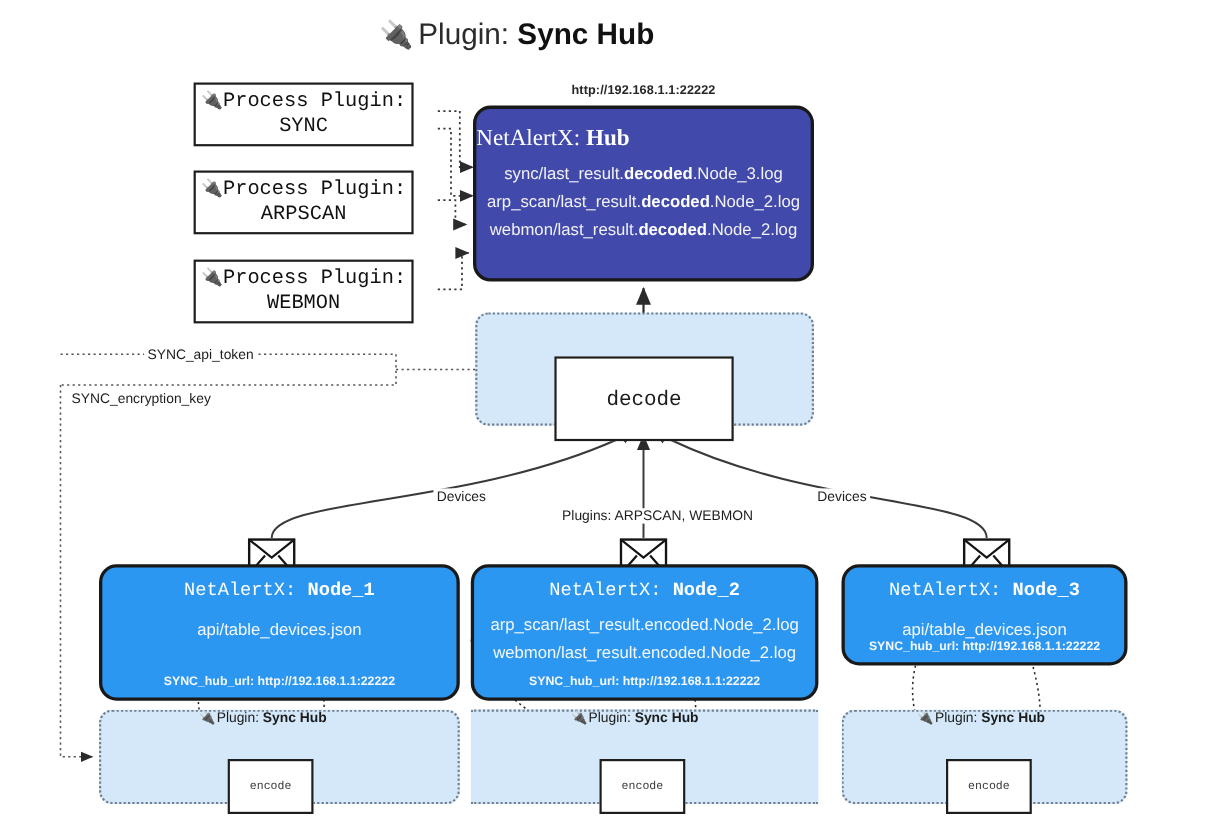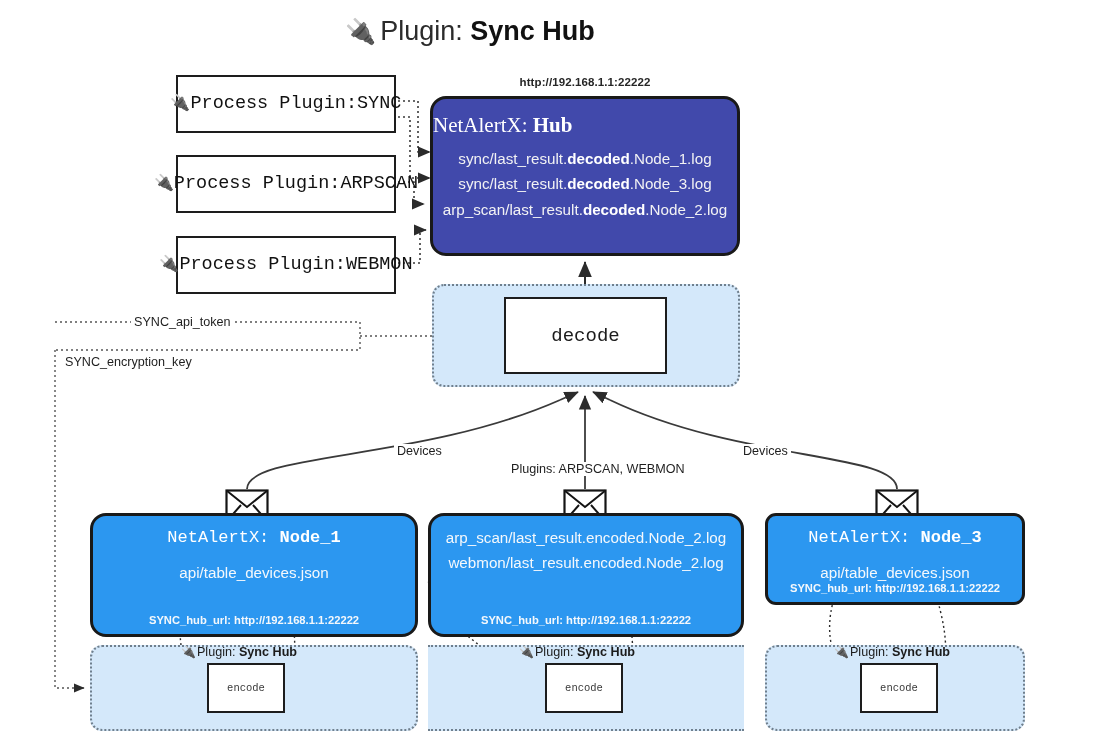--- a/index.html
+++ b/index.html
@@ -39,29 +39,30 @@
     text-align: center;
     font-size: 27px;
     color: #2b2b2b;
     white-space: nowrap;
   }
   #title .plug { font-size: 25px; margin-right: 4px; }
   #title .strong { font-weight: bold; color: #111; }
 
   
   .proc-box {
-    width: 220px;
+    width: 200px;
     height: 58px;
     border: 2px solid #1d1d1d;
     background: #ffffff;
     font-family: "Liberation Mono", monospace;
     font-size: 18.5px;
     line-height: 1.22;
     color: #111;
     display: flex;
+    flex-direction: column;
     align-items: center;
     justify-content: center;
     text-align: center;
   }
   .proc-box .r1 { display: block; white-space: nowrap; }
   .proc-box .r1 .plug { font-family: "Liberation Sans", sans-serif; font-size: 16px; }
   .proc-box .r2 { display: block; }
 
   
   #hub-url {
@@ -112,20 +113,21 @@
   #bot-group-3 { left: 765px; top: 645px; width: 260px; height: 86px; border-radius: 12px; }
 
   
   .white-box {
     background: #ffffff;
     border: 2px solid #1d1d1d;
     display: flex;
     align-items: center;
     justify-content: center;
     text-align: center;
+    margin-top: 27px;
   }
   #decode {
     left: 504px; top: 297px;
     width: 163px; height: 77px;
     font-family: "Liberation Mono", monospace;
     font-size: 19px;
     color: #1c1c1c;
   }
   .encode-box {
     width: 78px; height: 50px;
@@ -175,21 +177,21 @@
     position: absolute;
     left: 0; bottom: 8px;
     width: 100%;
     font-size: 11.2px;
     font-weight: bold;
     color: #f4f8fc;
     white-space: nowrap;
   }
   #node1 { left: 90px; top: 513px; width: 328px; height: 124px; }
   #node2 { left: 428px; top: 513px; width: 316px; height: 124px; }
-  #node3 { left: 765px; top: 513px; width: 260px; height: 92px; border-radius: 11px; }
+  #node3 { left: 765px; top: 513px; width: 260px; height: 92px; }
   #node1 .node-lines { margin-top: 14px; }
   #node3 .node-lines { margin-top: 14px; }
 
   .envelope { position: absolute; width: 44px; height: 34px; }
   #env1 { left: 225px; top: 489px; }
   #env2 { left: 563px; top: 489px; }
   #env3 { left: 875px; top: 489px; }
 
   .edge-label {
     position: absolute;
@@ -275,23 +277,23 @@
 
   <div class="node proc-box" style="left:176px; top:236px;">
     <span class="r1"><span class="plug">🔌</span><span>Process Plugin:</span></span>
     <span class="r2">WEBMON</span>
   </div>
 
   <div id="hub-url">http://192.168.1.1:22222</div>
 
   <div class="node" id="hub">
     <div class="hub-title"><span>NetAlertX: </span><b>Hub</b></div>
-    <div class="logline"><span>sync/last_result.</span><b>decoded</b><span>.Node_1.log</span></div>
     <div class="logline"><span>sync/last_result.</span><b>decoded</b><span>.Node_3.log</span></div>
     <div class="logline"><span>arp_scan/last_result.</span><b>decoded</b><span>.Node_2.log</span></div>
+    <div class="logline"><span>webmon/last_result.</span><b>decoded</b><span>.Node_2.log</span></div>
   </div>
 
   <div class="node group-box" id="decode-group"></div>
   <div class="node white-box" id="decode">decode</div>
 
   <div class="edge-label" id="lbl-api-token">SYNC_api_token</div>
   <div class="edge-label" id="lbl-enc-key">SYNC_encryption_key</div>
 
   <div class="edge-label" id="lbl-devices-left">Devices</div>
   <div class="edge-label" id="lbl-devices-right">Devices</div>
@@ -315,20 +317,21 @@
 
   <div class="node node-box" id="node1">
     <div class="node-title"><span>NetAlertX: </span><b>Node_1</b></div>
     <div class="node-lines">
       <div>api/table_devices.json</div>
     </div>
     <div class="hub-url-line">SYNC_hub_url: http://192.168.1.1:22222</div>
   </div>
 
   <div class="node node-box" id="node2">
+    <div class="node-title"><span>NetAlertX: </span><b>Node_2</b></div>
     <div class="node-lines">
       <div>arp_scan/last_result.encoded.Node_2.log</div>
       <div>webmon/last_result.encoded.Node_2.log</div>
     </div>
     <div class="hub-url-line">SYNC_hub_url: http://192.168.1.1:22222</div>
   </div>
 
   <div class="node node-box" id="node3">
     <div class="node-title"><span>NetAlertX: </span><b>Node_3</b></div>
     <div class="node-lines">

